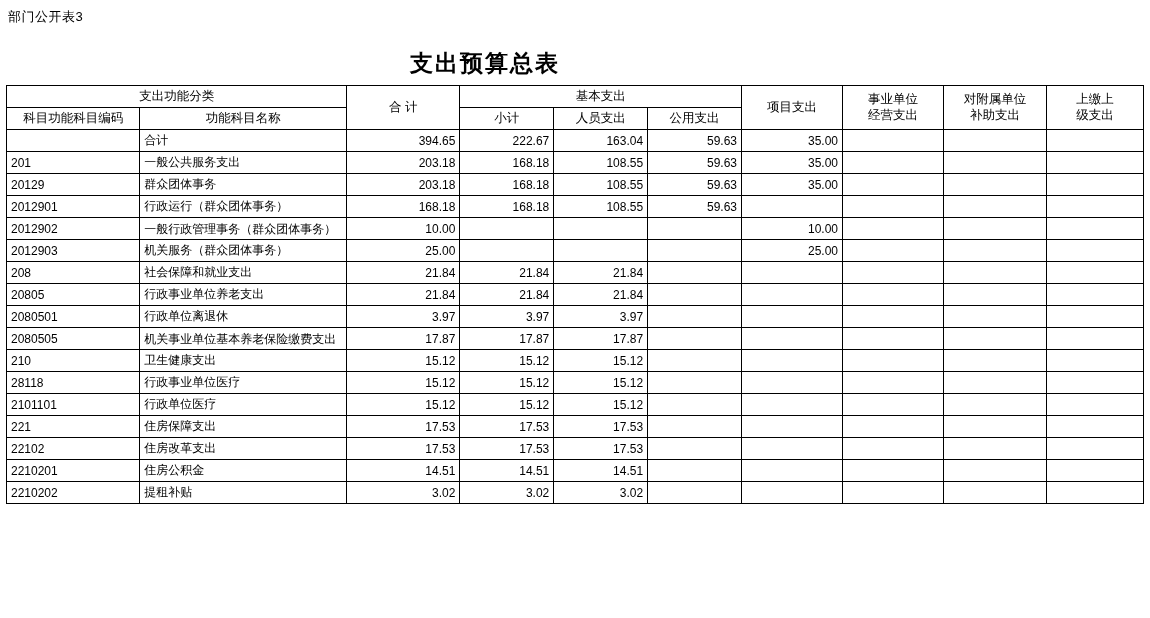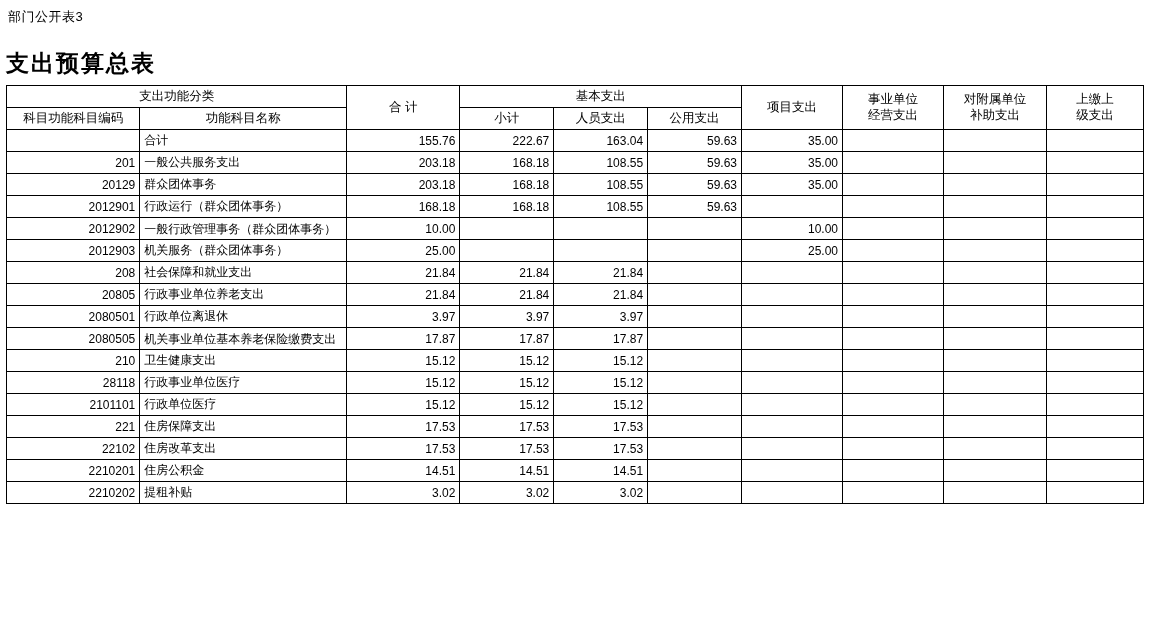--- a/index.html
+++ b/index.html
@@ -22,20 +22,21 @@
     box-sizing: border-box;
     padding: 0 6px;
   }
   .doc-label {
     font-size: 13px;
     padding-top: 8px;
     padding-left: 2px;
     letter-spacing: 0.5px;
   }
   .doc-title {
+    text-align: center;
     font-size: 23px;
     font-weight: bold;
     letter-spacing: 2px;
     margin-top: 22px;
     margin-bottom: 6px;
   }
   .meta-row {
     display: flex;
     justify-content: space-between;
     align-items: flex-end;
@@ -65,21 +66,21 @@
     vertical-align: middle;
     line-height: 1.25;
     font-size: 12.5px;
   }
   td.num {
     text-align: right;
     padding-right: 7px;
     font-size: 12.5px;
   }
   td.code {
-    text-align: right;
+    text-align: left;
     padding-left: 6px;
     font-size: 12.5px;
   }
   td.name {
     text-align: left;
     font-size: 12.5px;
     line-height: 1.05;
   }
   .i1 { padding-left: 20px; }
   .i2 { padding-left: 34px; }
@@ -140,21 +141,21 @@
         <th>功能科目名称</th>
         <th>小计</th>
         <th>人员支出</th>
         <th>公用支出</th>
       </tr>
     </thead>
     <tbody>
         <tr>
           <td class="code"></td>
           <td class="name i1">合计</td>
-          <td class="num">155.76</td>
+          <td class="num">394.65</td>
           <td class="num">222.67</td>
           <td class="num">163.04</td>
           <td class="num">59.63</td>
           <td class="num">35.00</td>
           <td class="num"></td>
           <td class="num"></td>
           <td class="num"></td>
         </tr>
         <tr>
           <td class="code">201</td>

